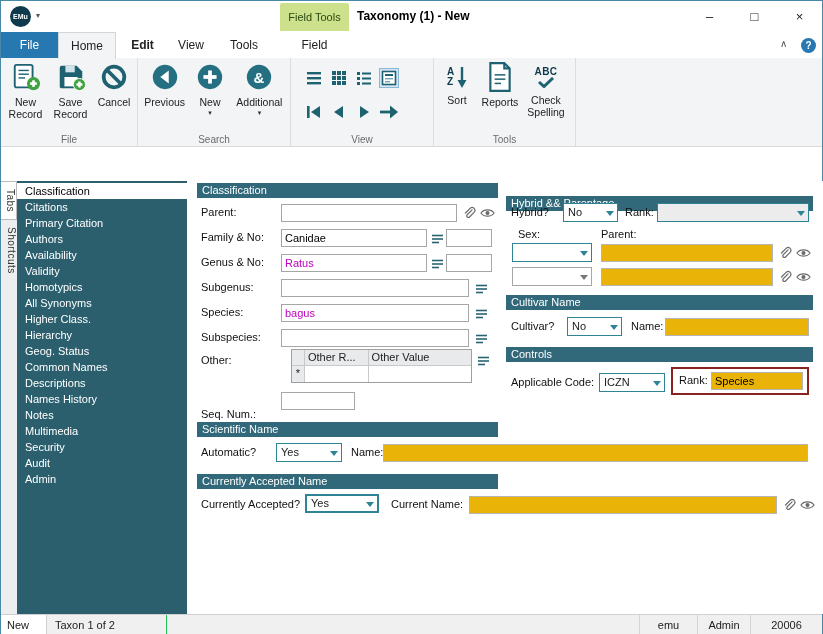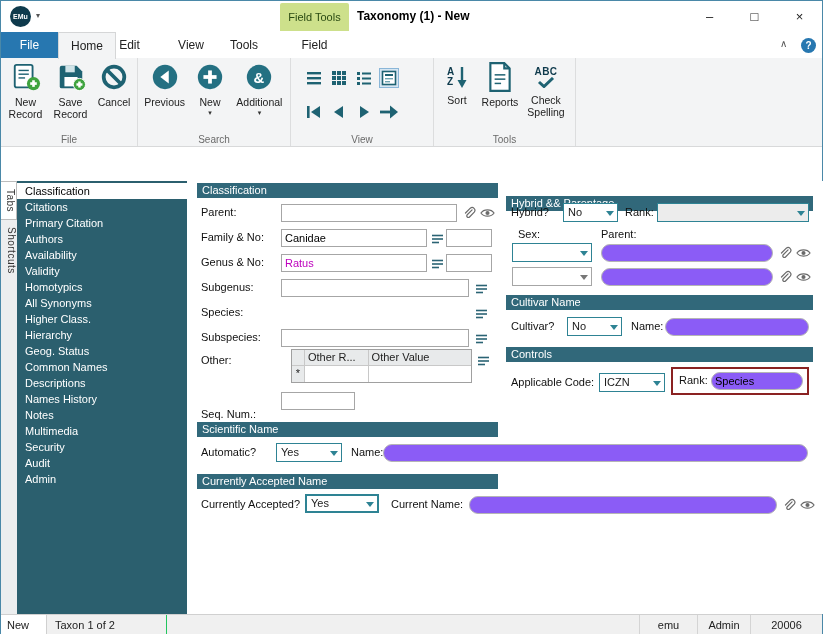--- a/index.html
+++ b/index.html
@@ -14,21 +14,21 @@
   .ctx-header { position:absolute; left:279px; top:2px; width:69px; height:28px; background:#cde08b; color:#2a4a12; font-size:11px; display:flex; align-items:center; justify-content:center; border-radius:2px 2px 0 0; }
   .title-text { position:absolute; left:356px; top:8px; font-size:12px; color:#000;font-weight:bold; }
   .win-btns { position:absolute; right:0; top:0; height:30px; display:flex; }
   .win-btn { width:45px; height:30px; display:flex; align-items:center; justify-content:center; font-size:13px; color:#222; }
 
   
   .tabrow { position:absolute; left:0; top:31px; width:100%; height:26px; background:#fff; }
   .tab { position:absolute; top:0; height:26px; line-height:26px; text-align:center; font-size:12px; color:#222; }
   .tab-file  { left:0;    width:57px; background:#2777b0; color:#fff; }
   .tab-home  { left:57px; width:58px; background:#f3f4f5; border:1px solid #d5d6d7; border-bottom:none; height:27px; z-index:2; }
-  .tab-edit  { left:104px; width:49px; }
+  .tab-edit  { left:117px; width:49px;font-weight:bold; }
   .tab-view  { left:164px; width:52px; }
   .tab-tools { left:216px; width:54px; }
   .tab-field { left:285px; width:57px; }
   .ribbon-collapse { position:absolute; left:779px; top:37px; font-size:10px; color:#555; }
   .help-btn { position:absolute; left:800px; top:37px; width:15px; height:15px; border-radius:50%; background:#2777b0; color:#fff; font-size:10px; font-weight:bold; display:flex; align-items:center; justify-content:center; }
 
   
   .ribbon { position:absolute; left:0; top:57px; width:100%; height:89px; background:#f3f4f5; border-bottom:1px solid #d8d9da; }
   .rgroup { position:absolute; top:0; height:88px; border-right:1px solid #dcddde; }
   .rgroup-label { position:absolute; bottom:1px; left:0; width:100%; text-align:center; font-size:10px; color:#6a6a6a; }
@@ -61,21 +61,21 @@
   .strip-tab.sel { background:#fff; border:1px solid #bcbcbc; border-left:none; }
   .sidebar { position:absolute; left:16px; top:180px; width:170px; height:433px; background:#2b5f6e; padding-top:2px; }
   .sb-item { height:16px; line-height:16px; padding-left:8px; color:#fff; font-size:11px; white-space:nowrap; }
   .sb-item.selected { background:#fff; color:#000; }
 
   
   .main { position:absolute; left:186px; top:180px; width:637px; height:433px; background:#fff; }
   .sech { position:absolute; height:15px; background:#31687a; color:#fff; font-size:11px; line-height:15px; padding-left:5px; }
   .lbl { position:absolute; font-size:11px; color:#111; line-height:19px; white-space:nowrap; }
   .tin { position:absolute; height:18px; border:1px solid #a6a6a6; background:#fff; font-family:"Liberation Sans",sans-serif; font-size:11px; padding:0 3px; }
-  .tin.dis { background:#8b5cf6; border-color:#b5b5b5;border-radius:9px; }
+  .tin.dis { background:#eab308; border-color:#b5b5b5; }
   .tin.magenta { color:#be00be; }
   .iconbtn { position:absolute; width:16px; height:16px; display:flex; align-items:center; justify-content:center; }
   .combo { position:absolute; height:19px; border:1px solid #2e8394; background:#fff; font-size:11px; line-height:17px; padding:0 16px 0 4px; }
   .combo.gray { background:#ececec; }
   .combo.plain { border-color:#a6a6a6; }
   .combo.thick { border-width:2px; line-height:15px; }
   .combo-caret { position:absolute; right:3px; top:7px; width:0; height:0; border-left:4px solid transparent; border-right:4px solid transparent; border-top:5px solid #2e8394; }
   .combo.plain .combo-caret { border-top-color:#777; }
   .combo.thick .combo-caret { top:6px; }
   .othertable { position:absolute; left:104px; top:168px; width:181px; border:1px solid #a0a0a0; background:#fff; }
@@ -397,20 +397,21 @@
         <svg width="13" height="12" viewBox="0 0 13 12">
           <g stroke="#2a6374" stroke-width="1.6">
             <line x1="1" y1="2.5" x2="12" y2="2.5"></line>
             <line x1="1" y1="6" x2="12" y2="6"></line>
             <line x1="1" y1="9.5" x2="8" y2="9.5"></line>
           </g>
         </svg>
       </span>
 
     <div class="lbl" style="left:14px;top:122px;">Species:</div>
+    <input class="tin magenta" style="left: 94px; top: 123px; width: 188px;" value="bagus">
     <span class="iconbtn" style="left:286px;top:125px;">
         <svg width="13" height="12" viewBox="0 0 13 12">
           <g stroke="#2a6374" stroke-width="1.6">
             <line x1="1" y1="2.5" x2="12" y2="2.5"></line>
             <line x1="1" y1="6" x2="12" y2="6"></line>
             <line x1="1" y1="9.5" x2="8" y2="9.5"></line>
           </g>
         </svg>
       </span>
 

